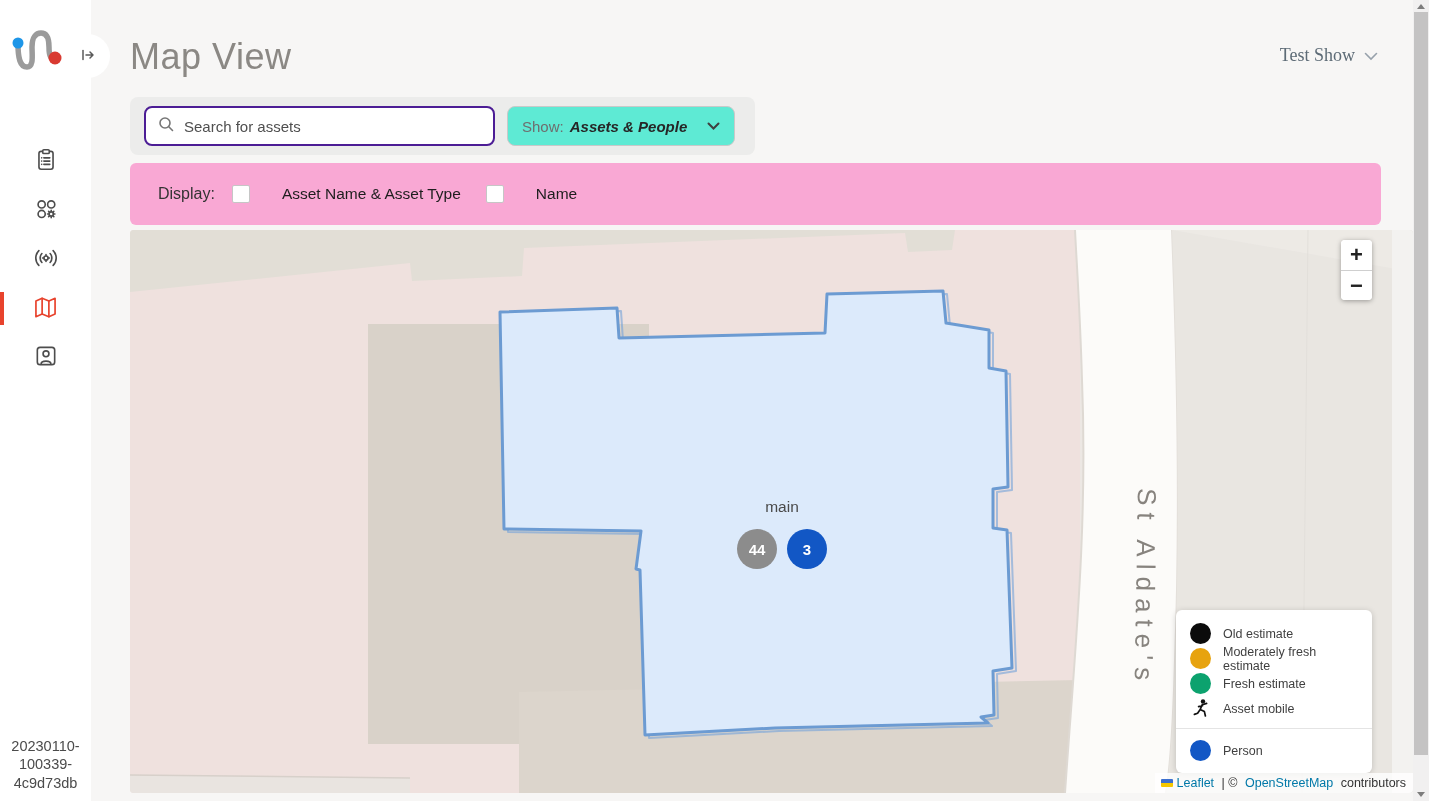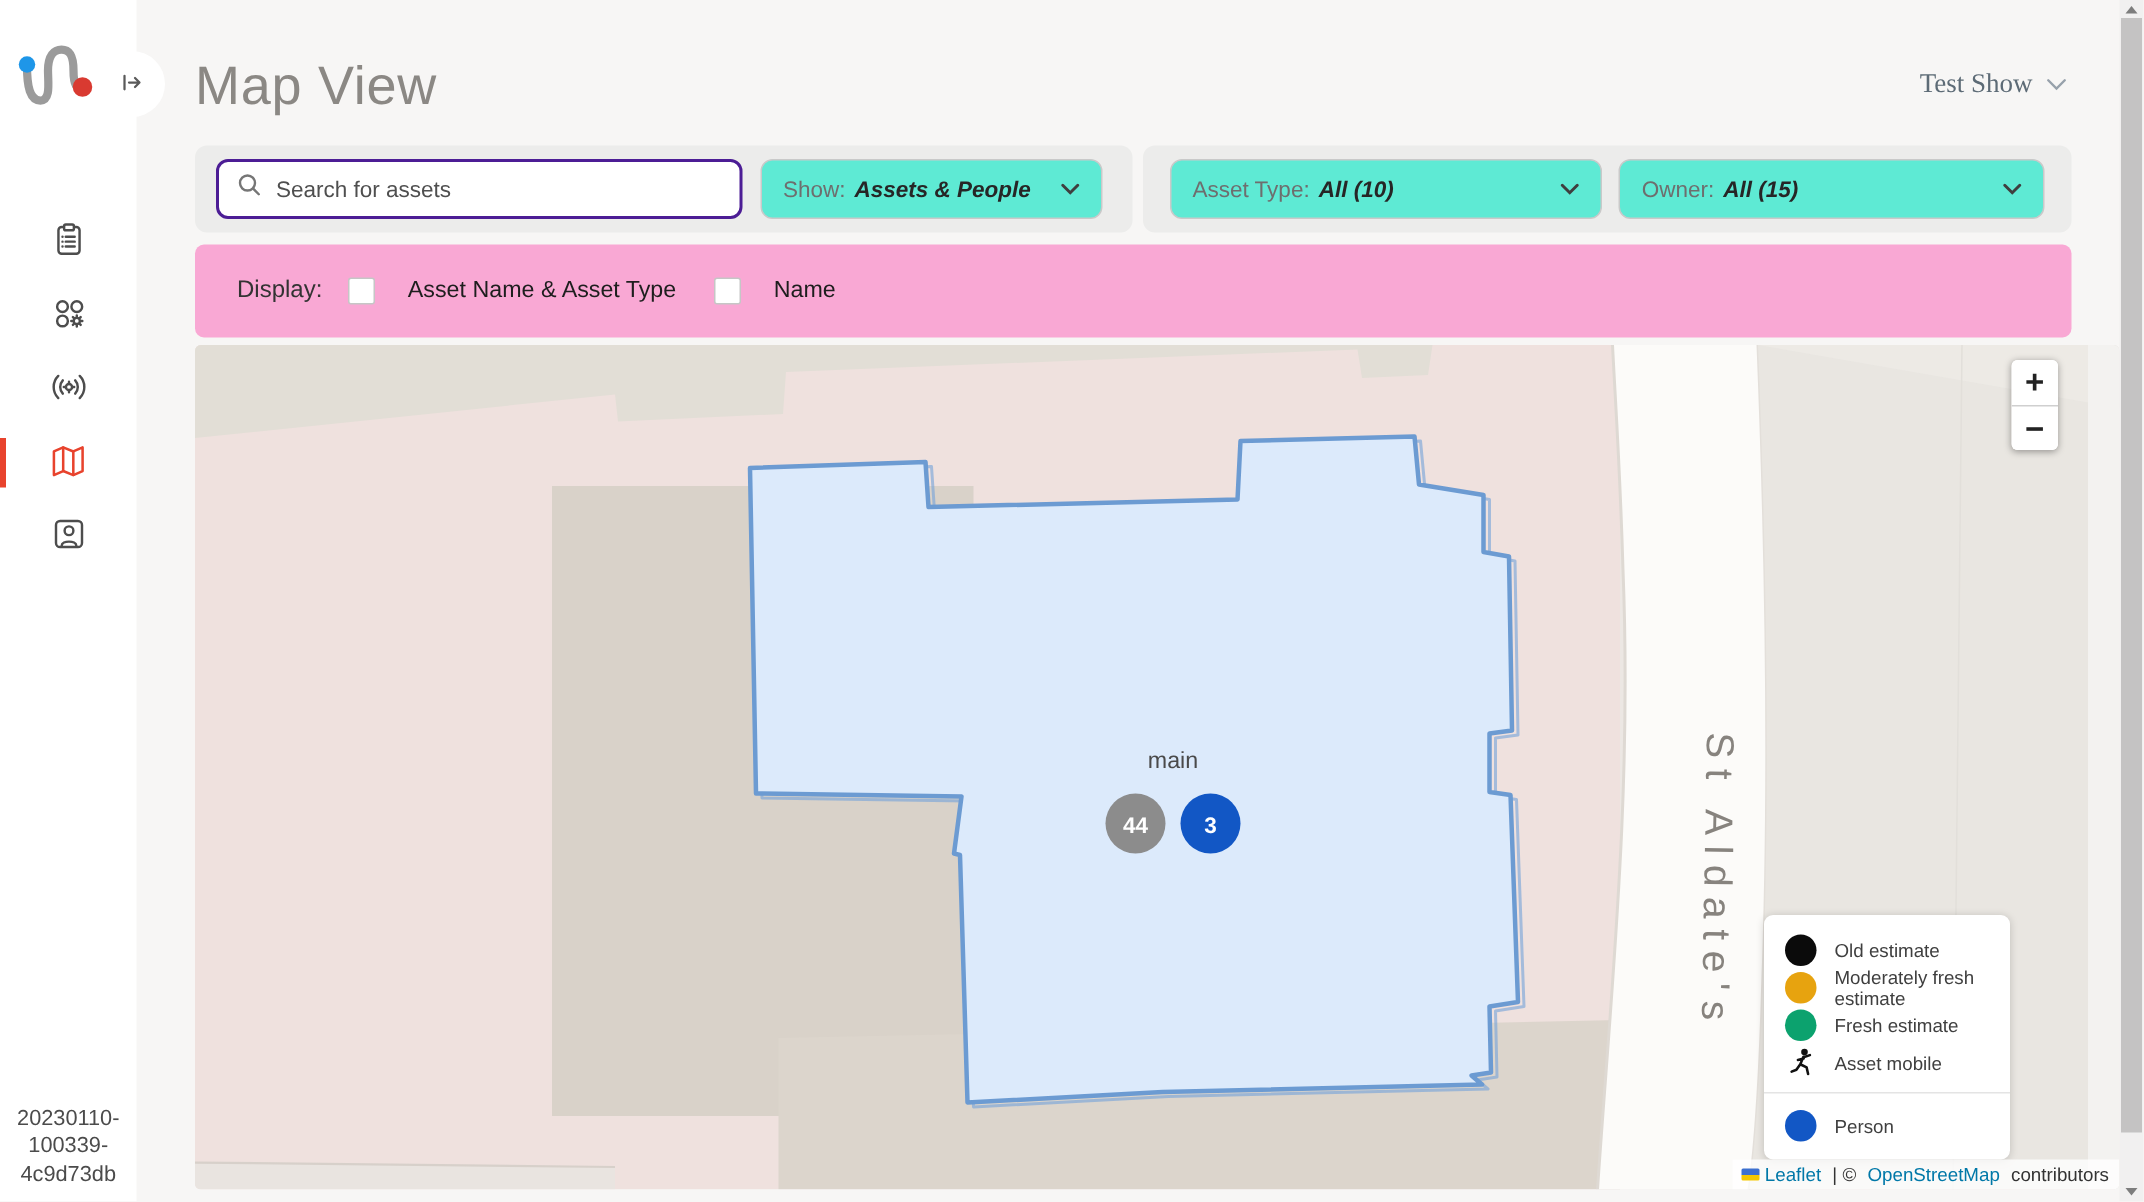--- a/index.html
+++ b/index.html
@@ -32,35 +32,35 @@
   .dropdown { height:40px; background:#5eead4; border:1px solid #c9c9c9; border-radius:8px; cursor:pointer;
               display:flex; align-items:center; padding:0 14px; font-size:15px; gap:6px; }
   .dd-show { width:228px; } .dd-type { width:290px; } .dd-owner { width:285px; }
   .dd-label { color:#6e6e6e; } .dd-value { color:#262626; font-weight:700;font-style:italic; }
   .dd-chev { margin-left:auto; display:flex; }
 
   
   .display-card { position:absolute; left:130px; top:163px; width:1251px; height:62px; background:#f9a8d4; border-radius:6px;
                   display:flex; align-items:center; padding-left:28px; gap:17px; }
   .display-label { font-size:16px; color:#333; }
-  .chk-row { display:flex; align-items:center; gap:22px; font-size:15.5px; color:#1e1e1e; cursor:pointer; margin-right:8px; }
+  .chk-row { display:flex; align-items:center; gap:32px; font-size:15.5px; color:#1e1e1e; cursor:pointer; margin-right:8px; }
   .chk { width:18px; height:18px; border:1px solid #c6c6c6; border-radius:2px; background:#fff; flex:none; }
 
   
   .map { position:absolute; left:130px; top:230px; width:1283px; height:563px; border-radius:4px; overflow:hidden; }
   .map svg.base { position:absolute; inset:0; display:block; }
   svg text { font-family:"Liberation Sans", sans-serif; }
 
   .zoom-ctl { position:absolute; left:1211px; top:10px; width:31px; background:#fff; border-radius:4px;
               box-shadow:0 1px 5px rgba(0,0,0,.35); overflow:hidden; }
   .zoom-btn { width:31px; height:30px; background:#fff; border:none; font-size:22px; font-weight:700; color:#222;
               display:flex; align-items:center; justify-content:center; cursor:pointer; }
   .zoom-btn + .zoom-btn { border-top:1px solid #cfcfcf; }
 
-  .legend { position:absolute; left:1046px; top:380px; width:164px; background:#fff; border-radius:6px;
+  .legend { position:absolute; left:1046px; top:380px; width:196px; background:#fff; border-radius:6px;
             box-shadow:0 1px 6px rgba(0,0,0,.18); padding:11px 0 10px; }
   .leg-row { display:flex; align-items:center; gap:12px; padding:0 14px; height:25px; font-size:12.5px; color:#3f3f3f; }
   .leg-dot { width:21px; height:21px; border-radius:50%; flex:none; }
   .dot-old { background:#0b0b0b; } .dot-mod { background:#e7a30f; } .dot-fresh { background:#0ca26e; } .dot-person { background:#1257c5; }
   .leg-icn { width:21px; display:flex; justify-content:center; flex:none; }
   .leg-div { border-top:1px solid #e4e4e4; margin:7px 0 9px; }
 
   .attr-bar { position:absolute; right:0; bottom:0; height:20px; background:rgba(255,255,255,.78);
               display:flex; align-items:center; padding:0 7px 0 6px; font-size:12.5px; color:#333; gap:4px; }
   .attr-bar span { white-space:pre; }
@@ -172,40 +172,20 @@
       <span class="dd-label">Show:</span>
       <span class="dd-value">Assets &amp; People</span>
       <span class="dd-chev">
         <svg width="13" height="8" viewBox="0 0 13 8">
             <path d="M1.5,1.5 L6.5,6.5 L11.5,1.5" fill="none" stroke="#3f3f3f" stroke-width="2" stroke-linecap="round"></path>
           </svg>
       </span>
     </div>
   </div>
 
-  <div class="filter-group fg-right">
-    <div class="dropdown dd-type">
-      <span class="dd-label">Asset Type:</span>
-      <span class="dd-value">All (10)</span>
-      <span class="dd-chev">
-        <svg width="13" height="8" viewBox="0 0 13 8">
-            <path d="M1.5,1.5 L6.5,6.5 L11.5,1.5" fill="none" stroke="#3f3f3f" stroke-width="2" stroke-linecap="round"></path>
-          </svg>
-      </span>
-    </div>
-    <div class="dropdown dd-owner">
-      <span class="dd-label">Owner:</span>
-      <span class="dd-value">All (15)</span>
-      <span class="dd-chev">
-        <svg width="13" height="8" viewBox="0 0 13 8">
-            <path d="M1.5,1.5 L6.5,6.5 L11.5,1.5" fill="none" stroke="#3f3f3f" stroke-width="2" stroke-linecap="round"></path>
-          </svg>
-      </span>
-    </div>
-  </div>
 
   <div class="display-card">
     <span class="display-label">Display:</span>
     <label class="chk-row">
       <span class="chk"></span>
       <span>Asset Name &amp; Asset Type</span>
     </label>
     <label class="chk-row">
       <span class="chk"></span>
       <span>Name</span>

